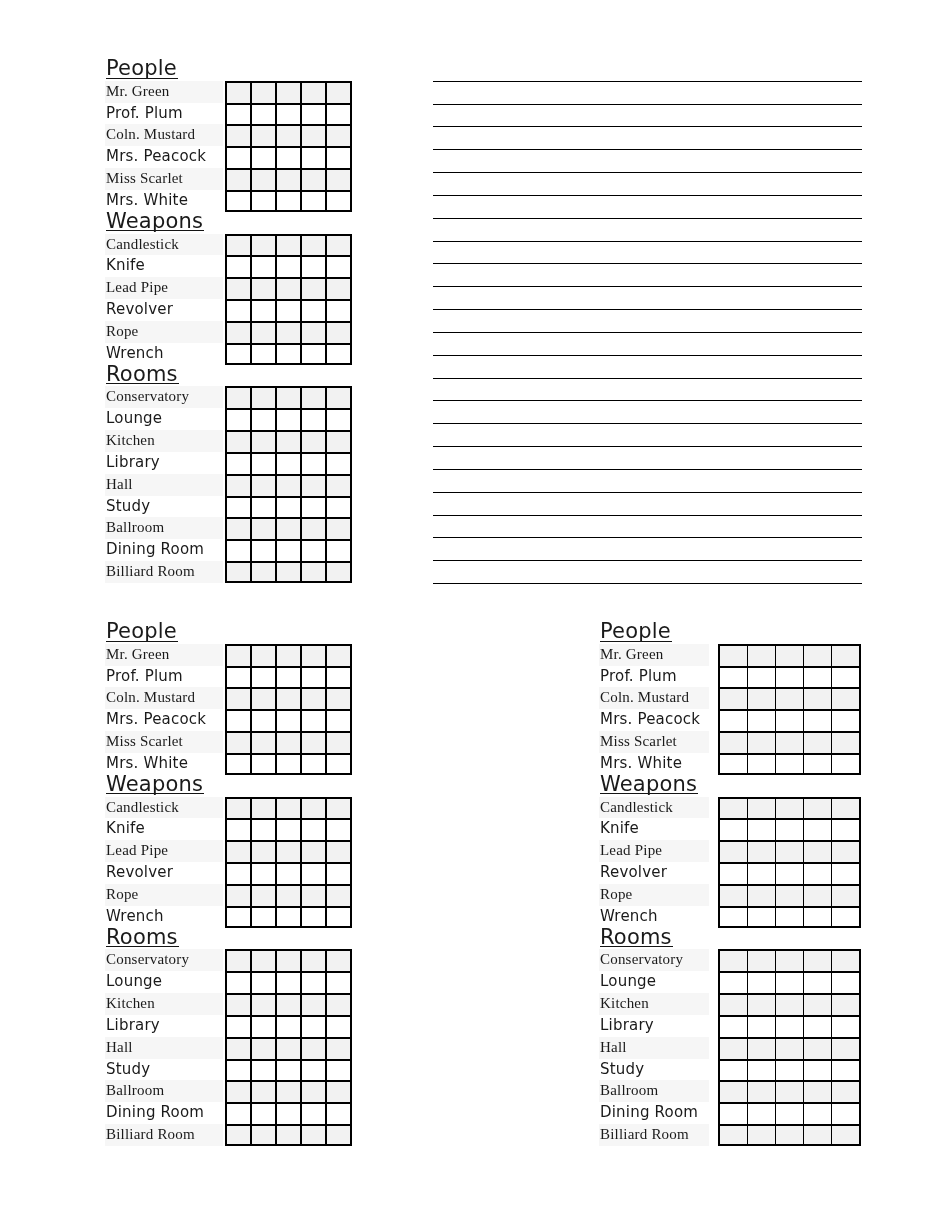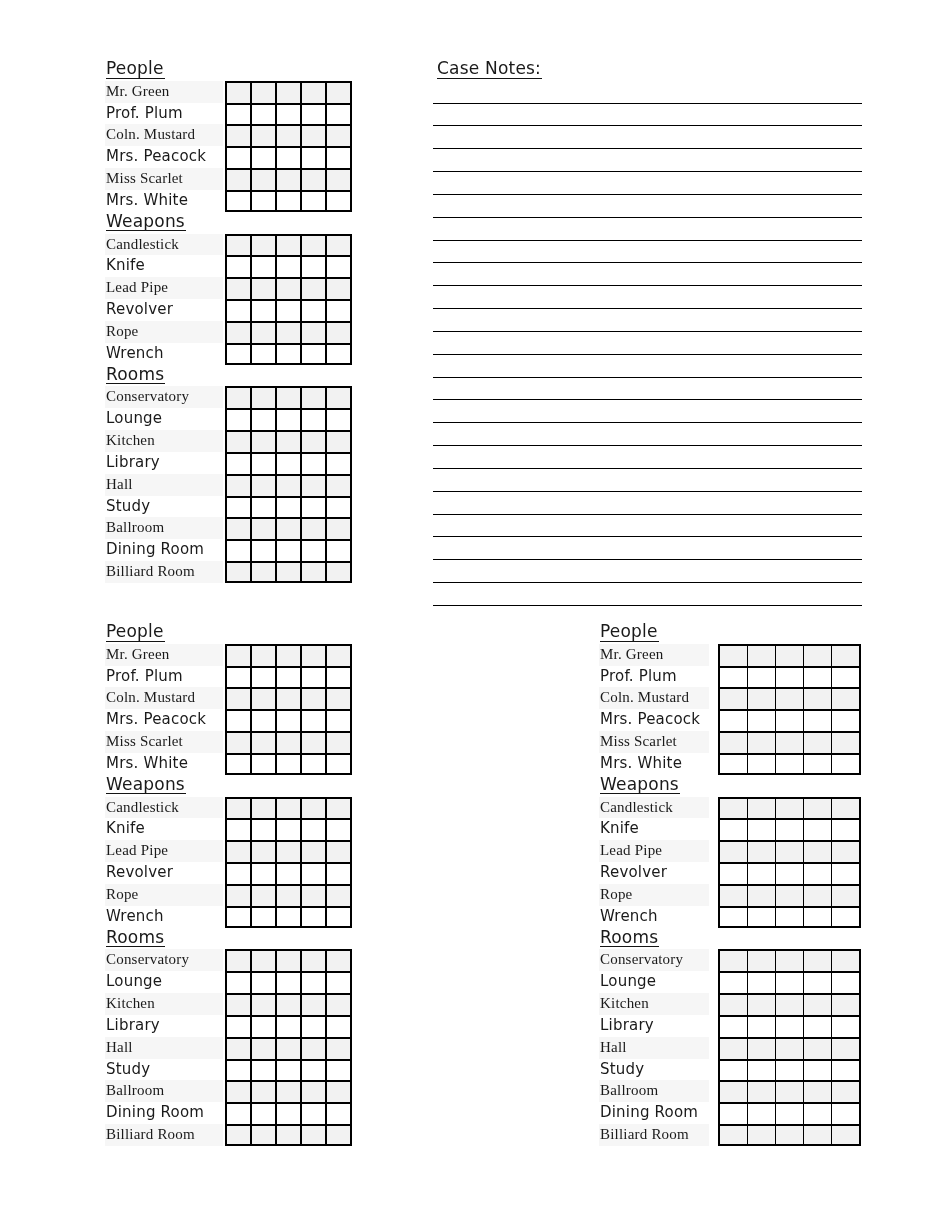--- a/index.html
+++ b/index.html
@@ -16,21 +16,21 @@
   .sheet { position: absolute; }
   #sheet-top-left     { left: 105px; top: 59px; }
   #sheet-bottom-left  { left: 105px; top: 622px; }
   #sheet-bottom-right { left: 599px; top: 622px; }
 
   .row { display: flex; height: var(--rh); }
 
   .heading-row { height: var(--rh); padding-left: 1px; }
   .heading {
     display: inline-block;
-    font-size: 17px;
+    font-size: 21px;
     line-height: 16.5px;
     margin-top: 1px;
     padding: 0 1px 1px 0;
     border-bottom: 1.6px solid #141414;
     letter-spacing: 0.2px;
     white-space: nowrap;
   }
 
   .label {
     width: 120px;
@@ -284,23 +284,20 @@
         <div class="cell"></div>
         <div class="cell"></div>
         <div class="cell"></div>
         <div class="cell"></div>
         <div class="cell"></div>
       </div>
     </div>
   </div>
 
 <div id="case-notes">
-  <div class="heading-row">
-    <span class="heading">Case Notes:</span>
-  </div>
   <div class="note-lines">
       <div class="note-line"></div>
       <div class="note-line"></div>
       <div class="note-line"></div>
       <div class="note-line"></div>
       <div class="note-line"></div>
       <div class="note-line"></div>
       <div class="note-line"></div>
       <div class="note-line"></div>
       <div class="note-line"></div>

